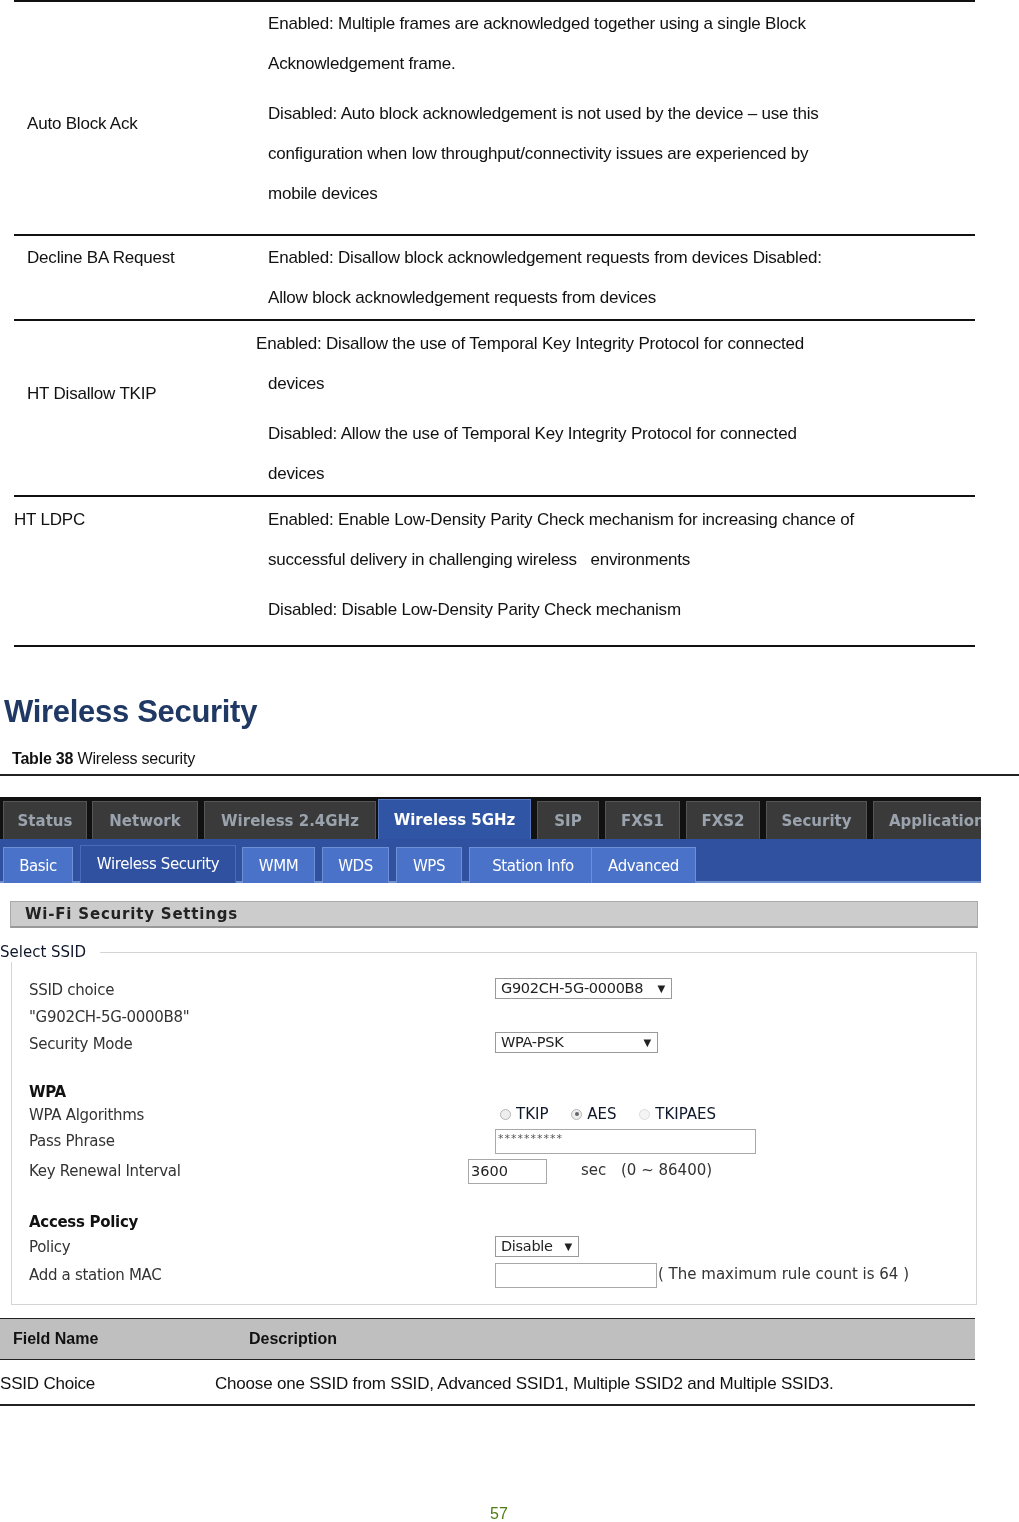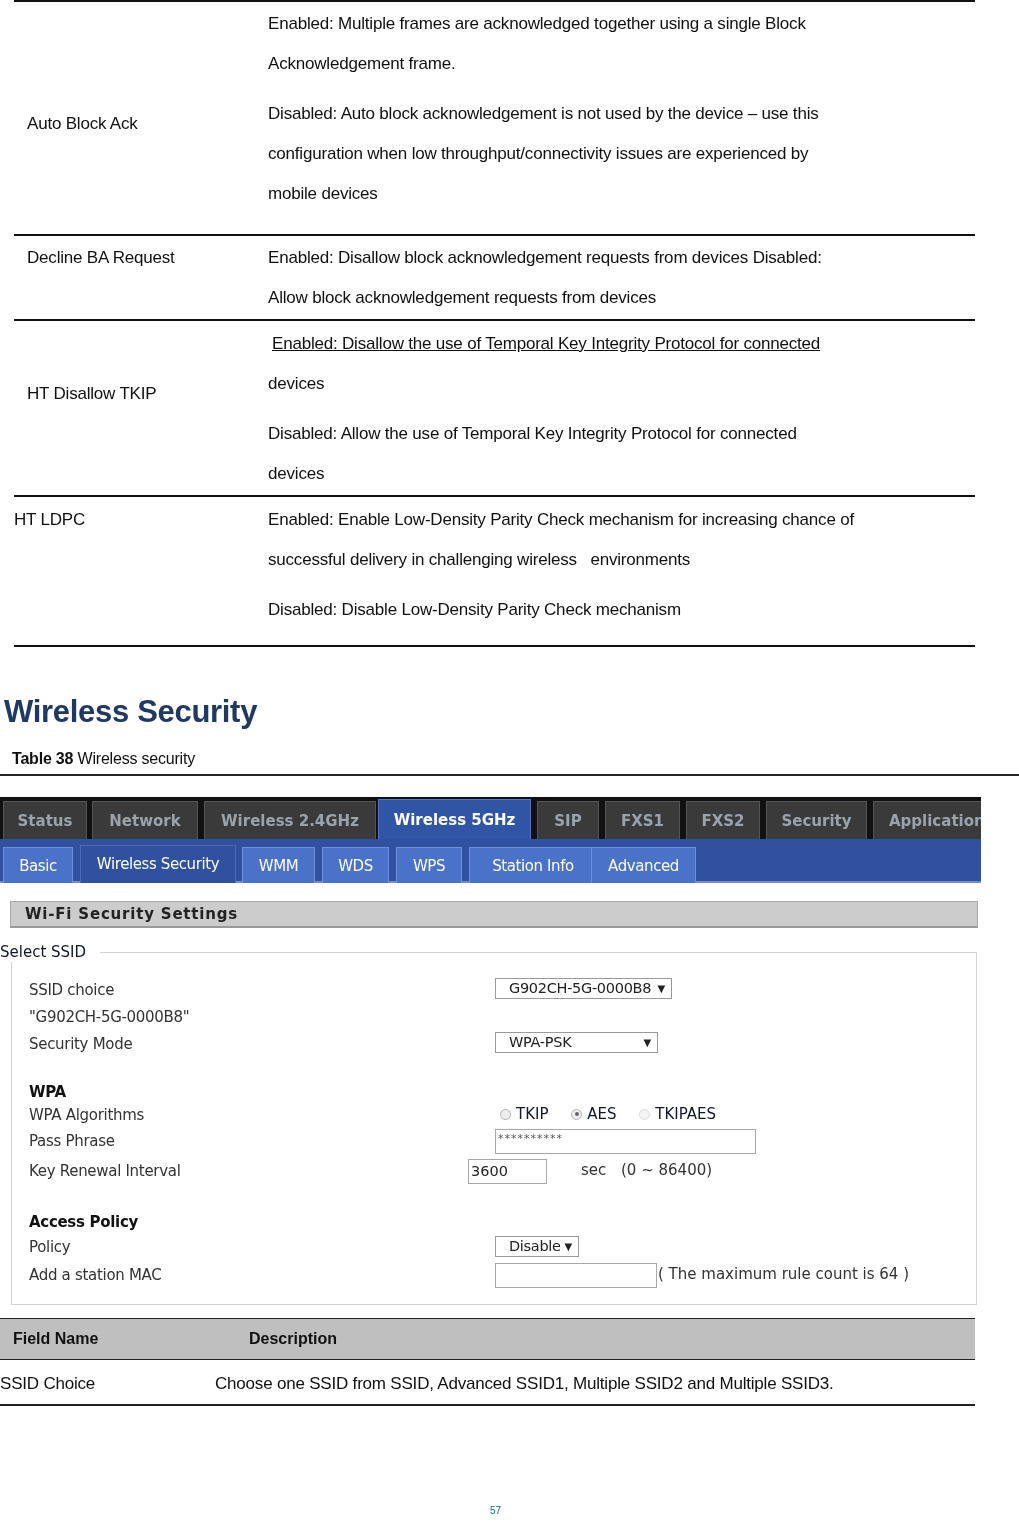--- a/index.html
+++ b/index.html
@@ -28,37 +28,37 @@
   .sub-tab.active { background: #2f51a0; top: 6px; height: 38px; border-color: #4a6cb8; }
 
   .settings-header { position: absolute; left: 10px; top: 104px; width: 968px; height: 27px; background: #cccccc; border: 1px solid #a9a9a9; border-bottom: 2px solid #999; font-weight: bold; font-size: 15px; line-height: 25px; padding-left: 14px; color: #222; letter-spacing: 0.8px; }
 
   .fieldset { position: absolute; left: 11px; top: 155px; width: 966px; height: 353px; border: 1.5px solid #d4d4d4; }
   .legend { position: absolute; left: 0; top: 145px; background: #fff; padding-right: 14px; color: #0f172a; font-weight: normal; font-size: 15px; line-height: 20px; }
 
   .lbl { position: absolute; left: 29px; font-size: 15px; color: #333; line-height: 20px; letter-spacing: -0.3px; white-space: nowrap; }
   .lbl.bold { font-weight: bold; color: #111; }
 
-  .select { position: absolute; height: 21px; border: 1px solid #9a9a9a; background: #fff; font-size: 14.5px; line-height: 19px; padding-left: 13px; color: #222; letter-spacing: -0.3px; }
+  .select { position: absolute; height: 21px; border: 1px solid #9a9a9a; background: #fff; font-size: 14.5px; line-height: 19px; padding-left: 5px; color: #222; letter-spacing: -0.3px; }
   .select .arrow { position: absolute; right: 6px; top: 0; font-size: 10px; color: #222; }
   .input { position: absolute; height: 25px; border: 1px solid #a8a8a8; background: #fff; font-size: 14.5px; line-height: 23px; padding-left: 2px; color: #222; }
   .input.pw { font-size: 11px; letter-spacing: 1px; color: #555; line-height: 18px; }
   .radio-group { position: absolute; left: 500px; top: 308px; font-size: 15px; color: #0f172a; white-space: nowrap; }
   .radio { display: inline-flex; align-items: center; margin-right: 18px; }
   .radio-dot { width: 11px; height: 11px; border-radius: 50%; border: 1px solid #b5b5b5; background: #eee; margin-right: 5px; position: relative; }
   .radio-dot.checked::after { content: ""; position: absolute; left: 2.5px; top: 2.5px; width: 4px; height: 4px; border-radius: 50%; background: #666; }
   .radio-dot.disabled { border-color: #ddd; background: #f4f4f4; }
   .note { position: absolute; font-size: 15px; color: #333; white-space: nowrap; }
 
   
   .field-header { position: absolute; left: 0; top: 1318px; width: 975px; height: 42px; background: #bfbfbf; border-top: 1.5px solid #222; border-bottom: 1.5px solid #222; text-align: right; }
   .field-header span { position: absolute; top: 11px; font-weight: bold; font-size: 16px; color: #111; }
   .field-row-bottom { position: absolute; left: 0; top: 1404px; width: 975px; height: 1.5px; background: #222; }
 
-  .page-number { position: absolute; left: 490px; top: 1505px; font-size: 10px; color: #0f766e; }
+  .page-number { position: absolute; left: 490px; top: 1505px; font-size: 16px; color: #4d7c0f; }
 </style>
 </head>
 <body>
 
 <div>
   <div class="hline" style="left:14px; top:0; width:961px;"></div>
 
   <div class="cell doc-text" style="left:27px; top:104px;">Auto Block Ack</div>
   <div class="cell doc-text" style="left:268px; top:4px;">Enabled: Multiple frames are acknowledged together using a single Block</div>
   <div class="cell doc-text" style="left:268px; top:44px;">Acknowledgement frame.</div>
@@ -66,21 +66,21 @@
   <div class="cell doc-text" style="left:268px; top:134px;">configuration when low throughput/connectivity issues are experienced by</div>
   <div class="cell doc-text" style="left:268px; top:174px;">mobile devices</div>
   <div class="hline" style="left:14px; top:234px; width:961px;"></div>
 
   <div class="cell doc-text" style="left:27px; top:238px;">Decline BA Request</div>
   <div class="cell doc-text" style="left:268px; top:238px;">Enabled: Disallow block acknowledgement requests from devices Disabled:</div>
   <div class="cell doc-text" style="left:268px; top:278px;">Allow block acknowledgement requests from devices</div>
   <div class="hline" style="left:14px; top:319px; width:961px;"></div>
 
   <div class="cell doc-text" style="left:27px; top:374px;">HT Disallow TKIP</div>
-  <div class="cell doc-text" style="left:272px; top:324px;text-decoration:underline;">Enabled: Disallow the use of Temporal Key Integrity Protocol for connected</div>
+  <div class="cell doc-text" style="left:256px; top:324px;">Enabled: Disallow the use of Temporal Key Integrity Protocol for connected</div>
   <div class="cell doc-text" style="left:268px; top:364px;">devices</div>
   <div class="cell doc-text" style="left:268px; top:414px;">Disabled: Allow the use of Temporal Key Integrity Protocol for connected</div>
   <div class="cell doc-text" style="left:268px; top:454px;">devices</div>
   <div class="hline" style="left:14px; top:495px; width:961px;"></div>
 
   <div class="cell doc-text" style="left:14px; top:500px;">HT LDPC</div>
   <div class="cell doc-text" style="left:268px; top:500px;">Enabled: Enable Low-Density Parity Check mechanism for increasing chance of</div>
   <div class="cell doc-text" style="left:268px; top:540px; white-space:pre;">successful delivery in challenging wireless   environments</div>
   <div class="cell doc-text" style="left:268px; top:590px;">Disabled: Disable Low-Density Parity Check mechanism</div>
   <div class="hline" style="left:14px; top:645px; width:961px;"></div>

